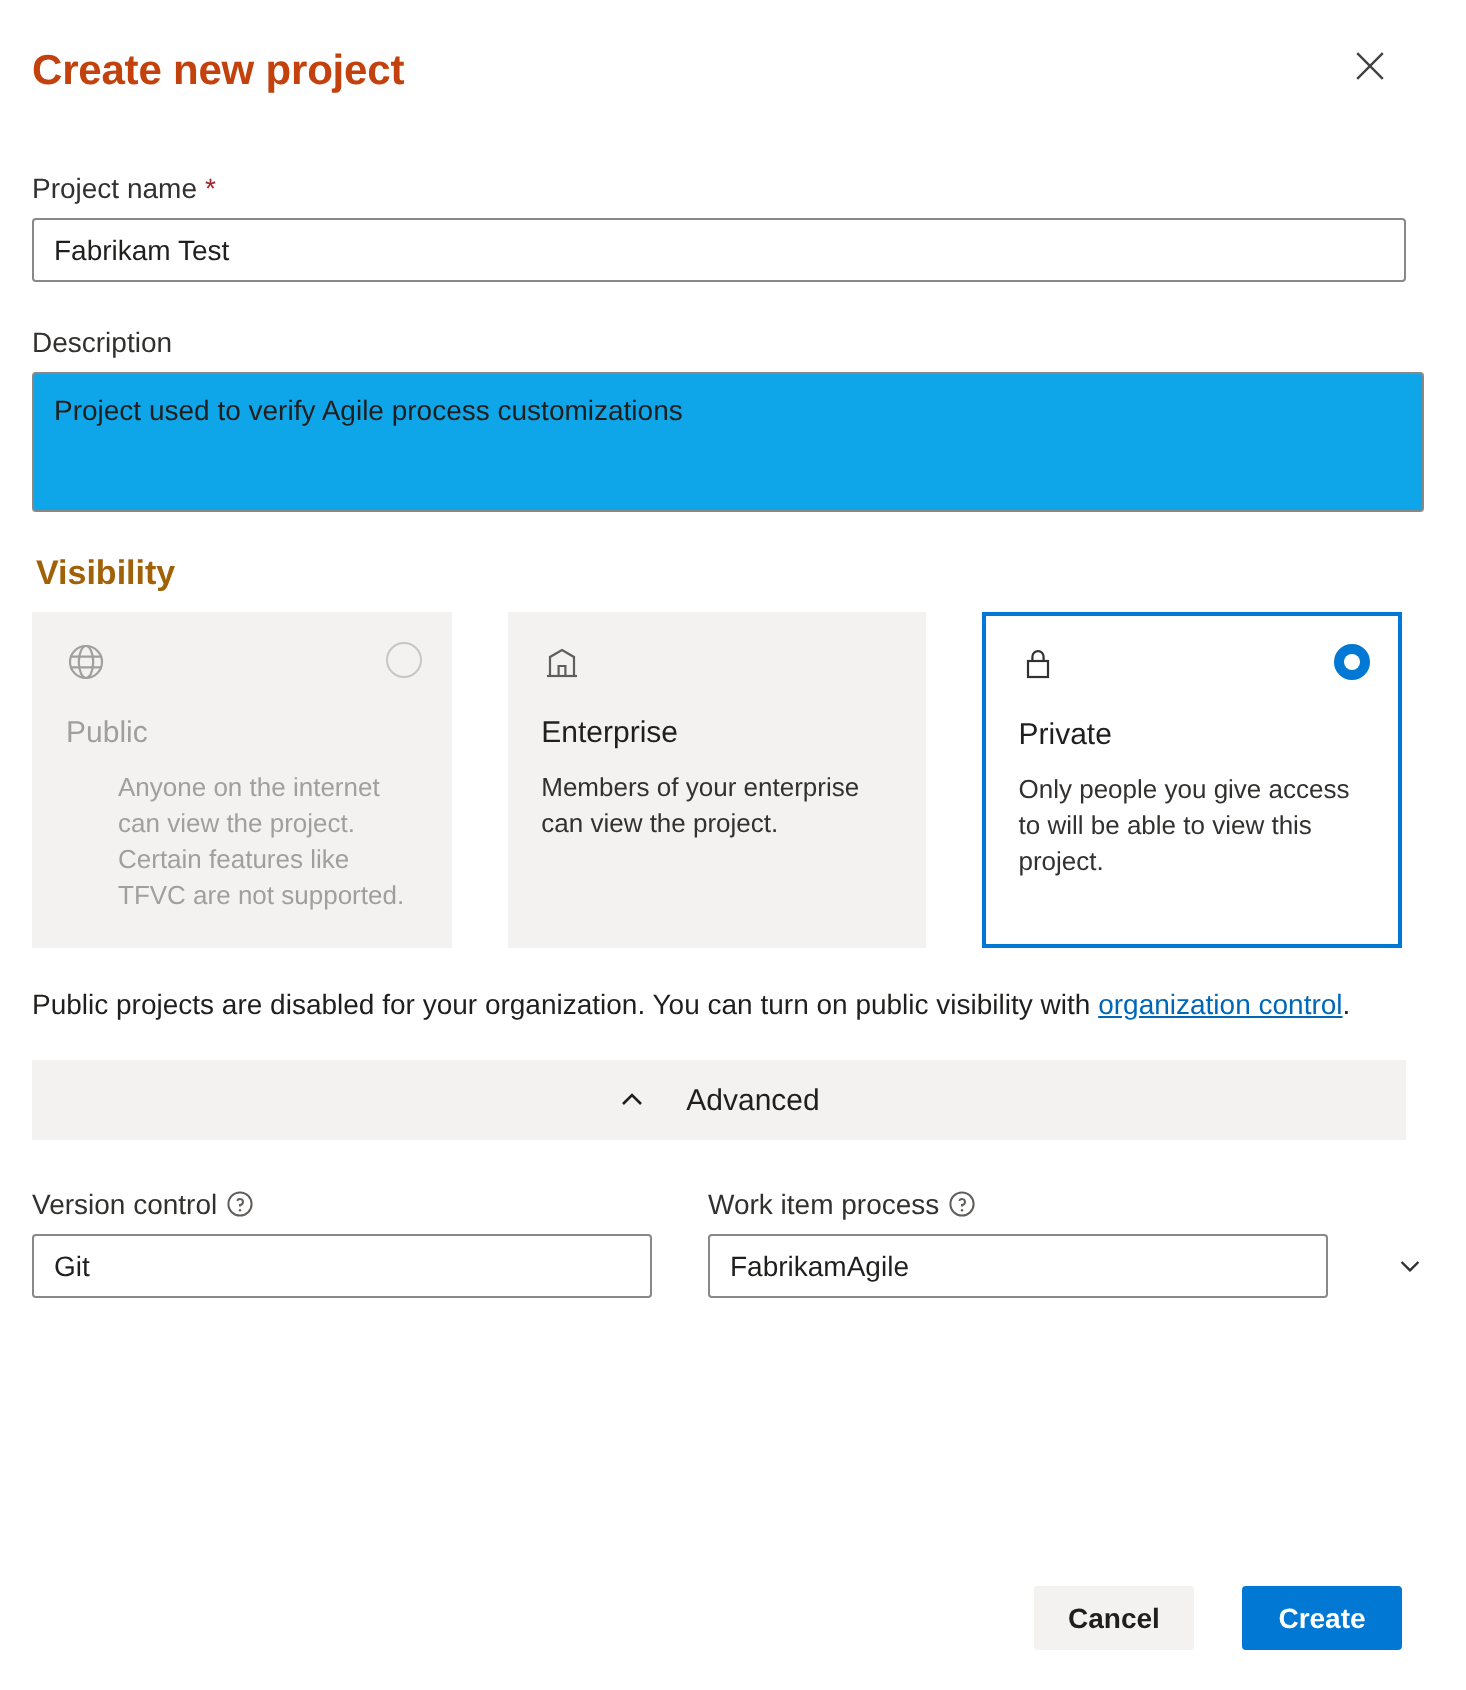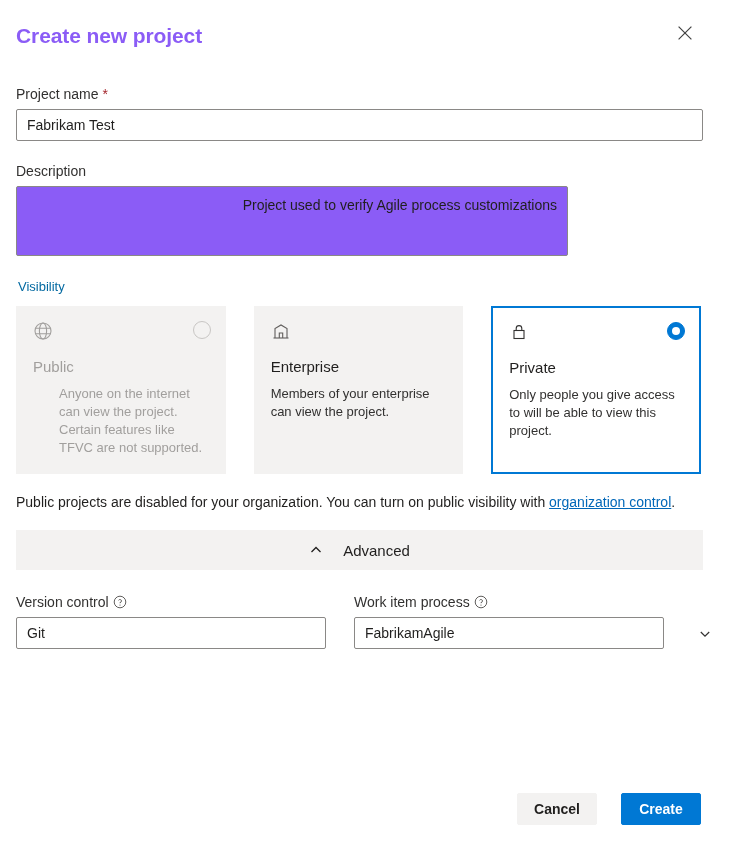--- a/index.html
+++ b/index.html
@@ -24,21 +24,21 @@
   }
   .dlg-header {
     display: flex;
     align-items: flex-start;
     justify-content: space-between;
     padding: 0 0 0 0;
   }
   .dlg-title {
     font-size: 21px;
     font-weight: 600;
-    color: #8b5cf6;
+    color: #c2410c;
     letter-spacing: -0.1px;
     margin: 6px 0 0 0;
     line-height: 28px;
   }
   .close-btn {
     width: 32px;
     height: 32px;
     border: none;
     background: transparent;
     cursor: pointer;
@@ -74,41 +74,40 @@
     background: #ffffff;
     font-family: "Liberation Sans", sans-serif;
     font-size: 14px;
     color: #201f1e;
     padding: 0 10px;
     border-radius: 2px;
     outline: none;
     display: block;
   }
   .textarea {
-    width: 552px;
+    width: 696px;
     height: 70px;
     border: 1px solid #8a8886;
-    background: #8b5cf6;
+    background: #0ea5e9;
     font-family: "Liberation Sans", sans-serif;
     font-size: 14px;
     color: #201f1e;
     padding: 8px 10px;
     border-radius: 2px;
     outline: none;
     resize: none;
     line-height: 20px;
     display: block;
-    text-align: right;
   }
   .spacer-16 { height: 20px; }
 
   .visibility-title {
-    font-size: 13px;
-    font-weight: 400;
-    color: #0369a1;
+    font-size: 17px;
+    font-weight: 700;
+    color: #a16207;
     margin: 20px 0 8px 2px;
     line-height: 22px;
   }
   .vis-row {
     display: flex;
     gap: 28px;
   }
   .vis-card {
     width: 220px;
     height: 168px;

